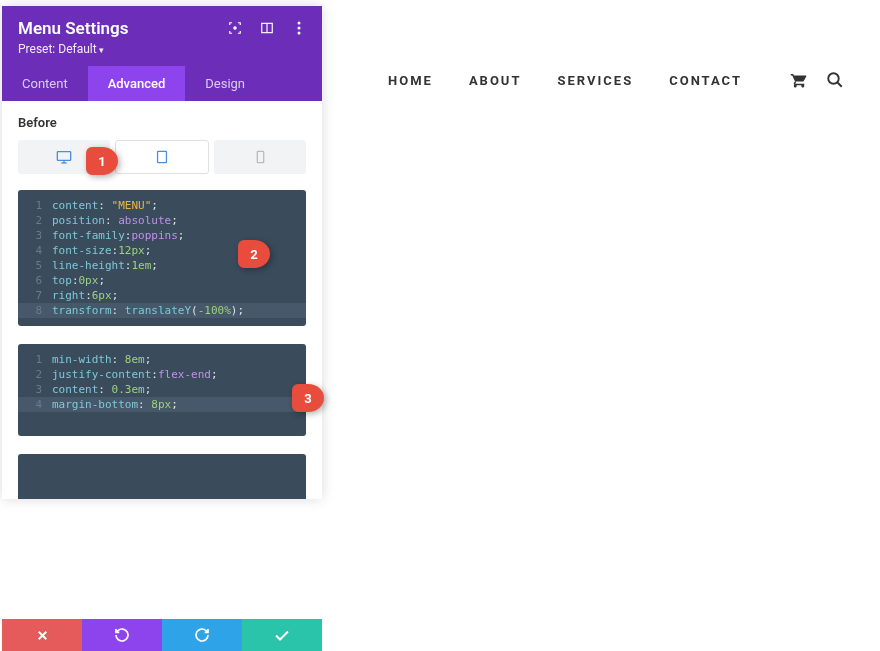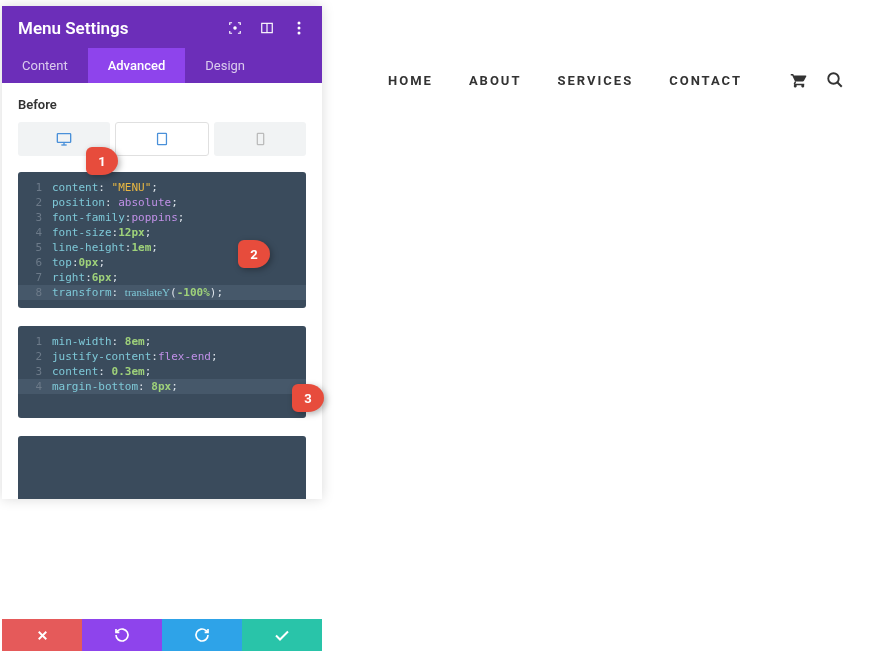--- a/index.html
+++ b/index.html
@@ -34,23 +34,23 @@
   .device-icon.muted { color: #bbb; }
   
   .code-box { background: #3a4b5c; border-radius: 3px; padding: 8px 0; margin-bottom: 18px; font-family: "Menlo", "Consolas", monospace; font-size: 11px; line-height: 15px; position: relative; }
   .code-box.empty { min-height: 100px; }
   .code-line { display: flex; padding: 0 8px; }
   .ln { width: 16px; text-align: right; color: #6c7a89; margin-right: 10px; flex-shrink: 0; }
   .code { white-space: pre; }
   .prop { color: #7ec9d8; }
   .str { color: #e8b742; }
   .val { color: #c191e8; }
-  .num { color: #9fd27a; font-weight: bold; }
+  .num { color: #9fd27a; }
   .punc { color: #dce3ea; }
-  .fn { color: #7ec9d8; font-family: Liberation Serif, serif; }
+  .fn { color: #7ec9d8; }
   
   .hl-line { background: #46586a; }
   
   .footer-bar { position: absolute; bottom: 0; left: 2px; width: 320px; height: 32px; display: flex; }
   .footer-btn { flex: 1; display: flex; align-items: center; justify-content: center; color: #fff; cursor: pointer; }
   .fb-red { background: #e55a5a; }
   .fb-purple { background: #8e44ec; }
   .fb-blue { background: #2ea3e8; }
   .fb-green { background: #29c4a9; }
   
@@ -109,20 +109,21 @@
         </span>
         <span class="header-icon">
           <svg width="4" height="14" viewBox="0 0 4 14" fill="#fff">
               <circle cx="2" cy="2" r="1.5"></circle>
               <circle cx="2" cy="7" r="1.5"></circle>
               <circle cx="2" cy="12" r="1.5"></circle>
             </svg>
         </span>
       </div>
     </div>
+    <div class="preset">Preset: Default</div>
   </div>
 
   <div class="tabs">
     <div class="tab">Content</div>
     <div class="tab active">Advanced</div>
     <div class="tab">Design</div>
   </div>
 
   <div class="scroll-area">
     <div class="section-label">Before</div>

